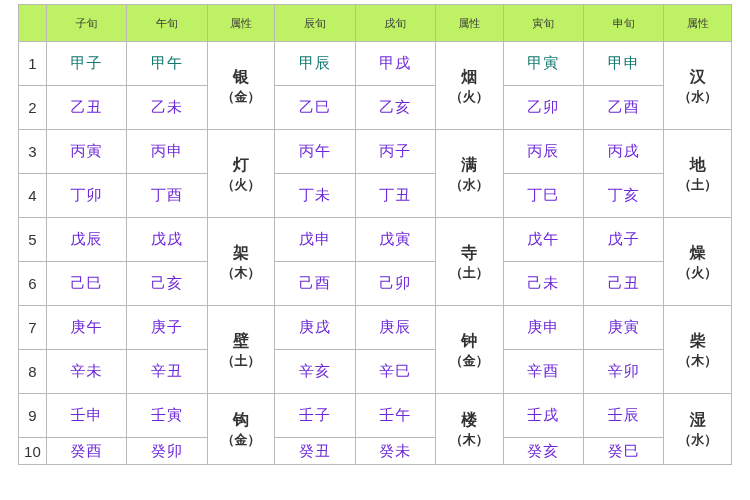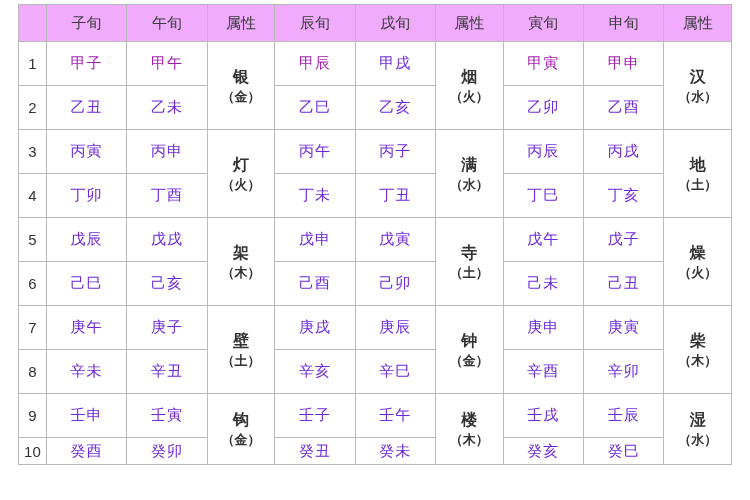--- a/index.html
+++ b/index.html
@@ -36,33 +36,33 @@
     background: #ffffff;
   }
   
   col.c-idx { width: 26px; }
   col.c-gz  { width: 75px; }
   col.c-at  { width: 63px; }
 
   
   tr.head td {
     height: 36px;
-    font-size: 15px;
+    font-size: 11px;
     color: #3a3a3a;
-    background: #f0abfc;
+    background: #bef264;
   }
   td.idx {
     font-size: 13px;
     color: #555555;
   }
   td.blank { border: 1px solid #b9b9b9; }
 
   
   .gz { font-size: 15px; letter-spacing: 1px; }
-  .gz.red { color: #a21caf; }
+  .gz.red { color: #0f766e; }
   .gz.dark { color: #6d28d9; }
 
   
   td.attr {
     font-size: 14px;
     line-height: 1.35;
     font-weight: bold;
   }
   td.attr .l1 { display: block; font-size: 16px; }
   td.attr .l2 { display: block; font-size: 13px; }

